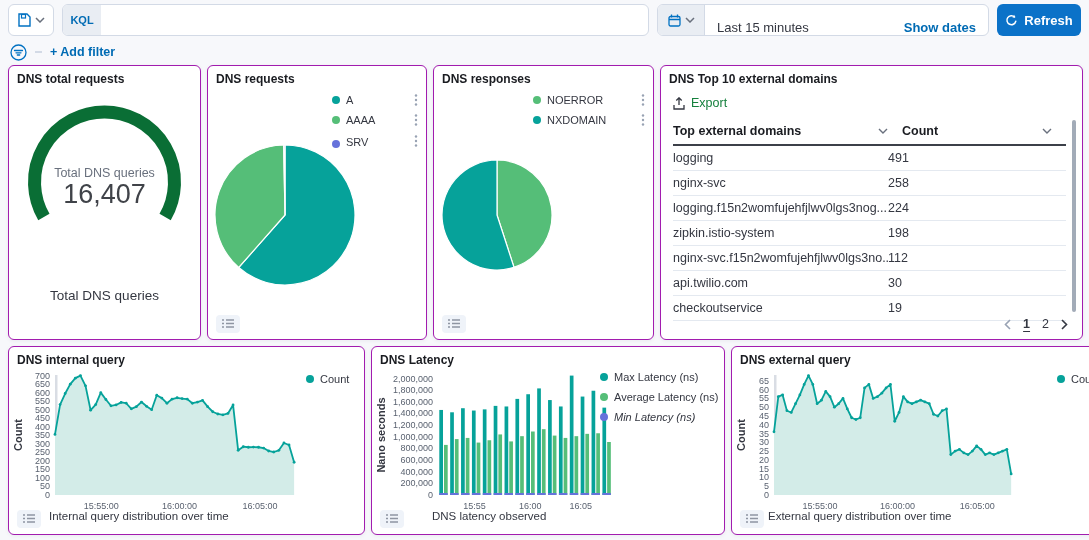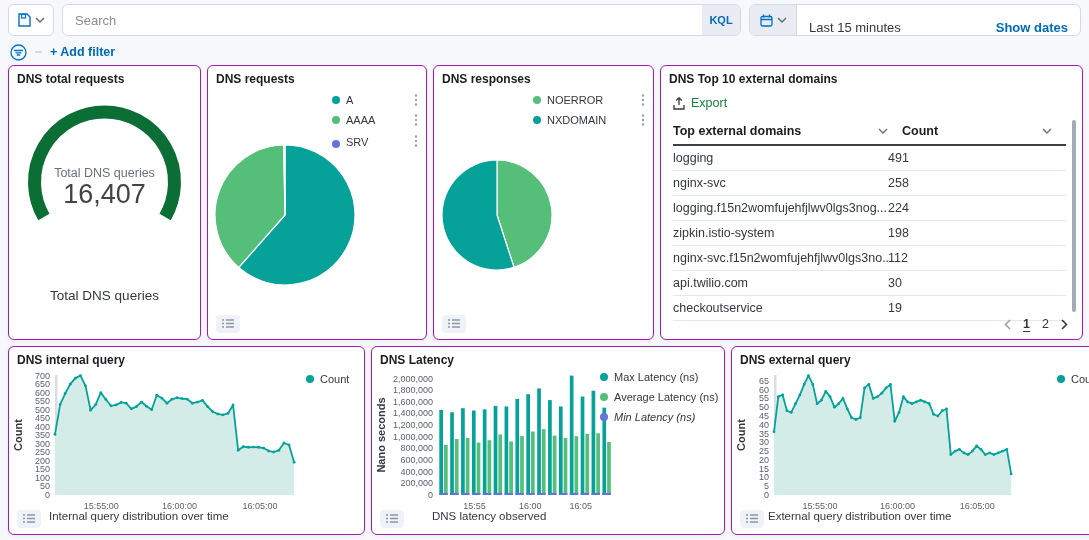--- a/index.html
+++ b/index.html
@@ -85,36 +85,42 @@
     <div class="sq-box">
       <svg width="14" height="14" viewBox="0 0 14 14">
           <path d="M2 1h8l3 3v9H2z" fill="none" stroke="#0071c2" stroke-width="1.4"></path>
           <rect x="4.5" y="1.5" width="4" height="3.5" fill="none" stroke="#0071c2" stroke-width="1.2"></rect>
         </svg>
       <svg width="10" height="6" viewBox="0 0 10 6">
           <path d="M1 1l4 4 4-4" fill="none" stroke="#69707d" stroke-width="1.5"></path>
         </svg>
     </div>
     <div class="search-box">
-      <span class="search-ph">Search</span>
       <span class="kql">KQL</span>
     </div>
     <div class="date-box">
       <div class="cal-box">
         <svg width="13" height="13" viewBox="0 0 13 13">
             <rect x="1" y="2.5" width="11" height="9.5" rx="1.5" fill="none" stroke="#0071c2" stroke-width="1.3"></rect>
             <path d="M3.5 0.5v3M9.5 0.5v3M1 5.5h11" stroke="#0071c2" stroke-width="1.3"></path>
           </svg>
         <svg width="10" height="6" viewBox="0 0 10 6">
             <path d="M1 1l4 4 4-4" fill="none" stroke="#69707d" stroke-width="1.5"></path>
           </svg>
       </div>
       <span class="time-text">Last 15 minutes</span>
       <span class="show-dates">Show dates</span>
     </div>
+    <button class="refresh-btn">
+      <svg width="13" height="13" viewBox="0 0 13 13">
+          <path d="M10.8 7.3A4.5 4.5 0 1 1 9.6 3" fill="none" stroke="#fff" stroke-width="1.5" stroke-linecap="round"></path>
+          <path d="M9.2 0.8l.8 2.4-2.5.5z" fill="#fff"></path>
+        </svg>
+      <span>Refresh</span>
+    </button>
   </div>
 
   <div class="filterbar">
     <svg width="17" height="17" viewBox="0 0 17 17">
         <circle cx="8.5" cy="8.5" r="7.5" fill="none" stroke="#0071c2" stroke-width="1.3"></circle>
         <path d="M4.5 6.5h8M6 8.8h5M7.3 11h2.4" stroke="#0071c2" stroke-width="1.3" stroke-linecap="round"></path>
       </svg>
     <span class="mini-dash"></span>
     <span class="add-filter">+ Add filter</span>
   </div>

